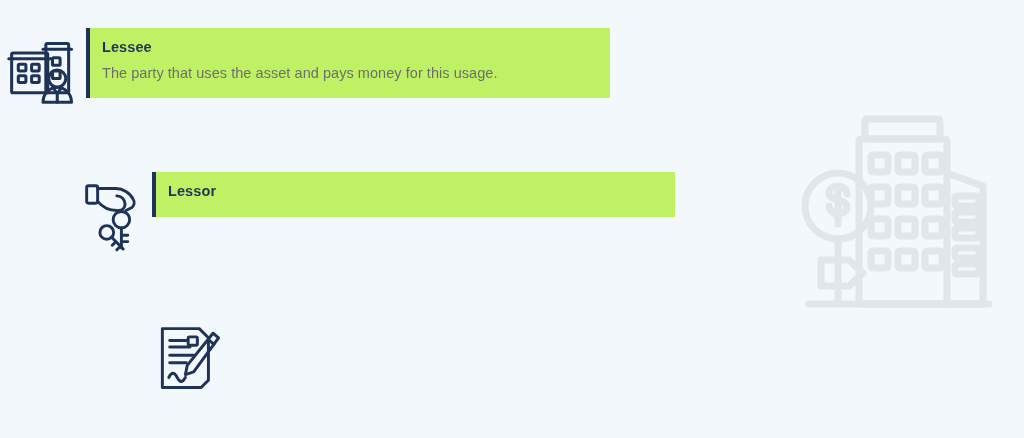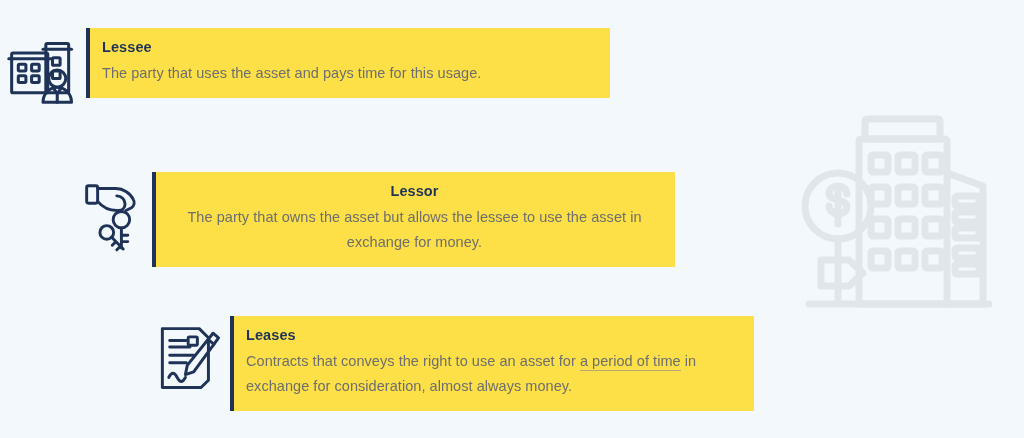--- a/index.html
+++ b/index.html
@@ -40,21 +40,21 @@
     display: flex;
     align-items: center;
     justify-content: center;
   }
   #icon-lessee  { width: 86px; height: 86px; }
   #icon-lessor  { width: 74px; height: 88px; }
   #icon-leases  { width: 80px; height: 86px; }
 
   
   .card {
-    background: #fde047;
+    background: #bef264;
     display: flex;
     align-items: stretch;
     box-sizing: border-box;
   }
   .accent-bar {
     flex: 0 0 auto;
     width: 4px;
     background: #1f3358;
   }
   .card-body {
@@ -150,21 +150,21 @@
 
       <path d="M40 73 c0-9 7-16 15-16 8 0 15 7 15 16 z"></path>
 
       <path d="M51 58 l4 6 4-6 M55 64 v9"></path>
     </svg>
   </div>
   <div class="card" id="card-lessee">
     <div class="accent-bar"></div>
     <div class="card-body">
       <p class="card-title">Lessee</p>
-      <p class="card-text">The party that uses the asset and pays time for this usage.</p>
+      <p class="card-text">The party that uses the asset and pays money for this usage.</p>
     </div>
   </div>
 </div>
 
 <div class="row" id="row-lessor">
   <div class="icon-wrap" id="icon-lessor">
     <svg class="svg-icon" viewBox="0 0 70 84" width="64" height="78" fill="none" stroke="#1f3358" stroke-width="3.2" stroke-linecap="round" stroke-linejoin="round">
 
       <rect x="4" y="9" width="12" height="19" rx="2"></rect>
 
@@ -178,21 +178,20 @@
       <path d="M42 55 v22 M42 63 h7 M42 70 h7"></path>
 
       <circle cx="26" cy="60" r="7.5"></circle>
       <path d="M31 65 l13 13 M36 70 l-4 4 M41 75 l-4 4"></path>
     </svg>
   </div>
   <div class="card" id="card-lessor">
     <div class="accent-bar"></div>
     <div class="card-body">
       <p class="card-title">Lessor</p>
-      <p class="card-text">The party that owns the asset but allows the lessee to use the asset in exchange for money.</p>
     </div>
   </div>
 </div>
 
 <div class="row" id="row-leases">
   <div class="icon-wrap" id="icon-leases">
     <svg class="svg-icon" viewBox="0 0 76 80" width="70" height="74" fill="none" stroke="#1f3358" stroke-width="3.2" stroke-linecap="round" stroke-linejoin="round">
 
       <path d="M8 7 h40 l10 10 v46 l-8 8 h-42 z"></path>
 
@@ -201,20 +200,13 @@
 
       <rect x="36" y="16" width="10" height="9" rx="1.5"></rect>
 
       <path d="M15 60 c3-6 6-6 9 0 3 6 6 6 9 0"></path>
 
       <path d="M63 12 l6 5 -27 37 -9 3 2-10 z"></path>
 
       <path d="M58 19 l6 5"></path>
     </svg>
   </div>
-  <div class="card" id="card-leases">
-    <div class="accent-bar"></div>
-    <div class="card-body">
-      <p class="card-title">Leases</p>
-      <p class="card-text"><span>Contracts that conveys the right to use an asset for </span><span class="underlined">a period of time</span><span> in exchange for consideration, almost always money.</span></p>
-    </div>
-  </div>
 </div>
 
 </body></html>

